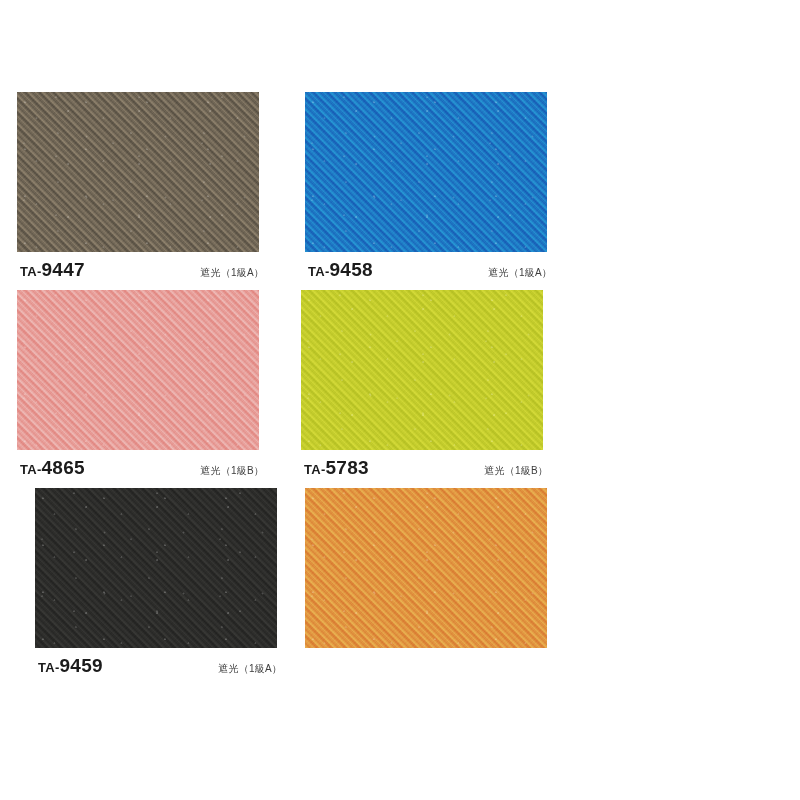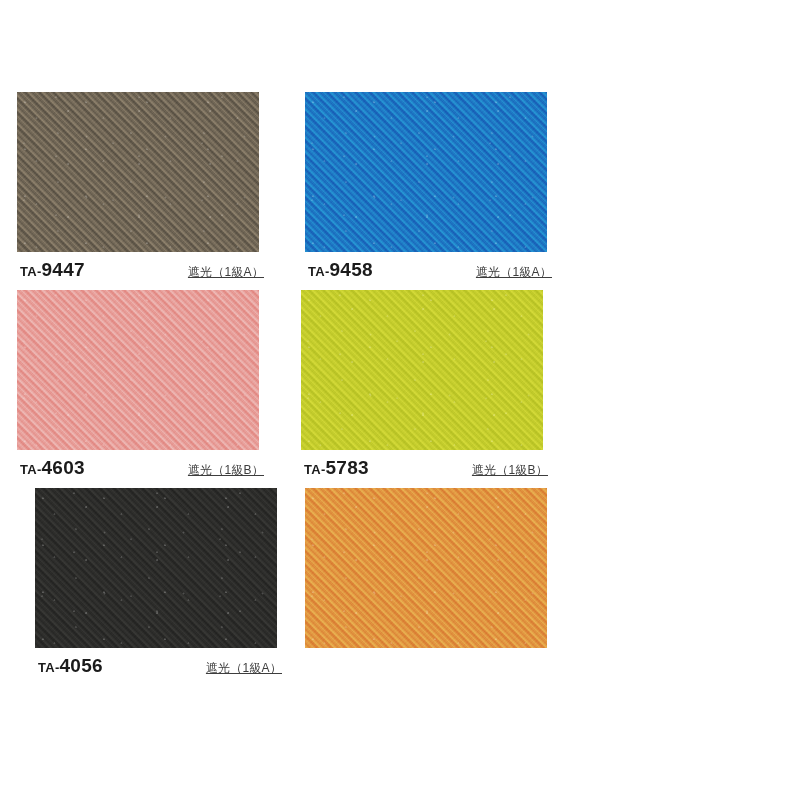--- a/index.html
+++ b/index.html
@@ -138,25 +138,24 @@
     font-weight: 700;
     letter-spacing: 0.3px;
   }
   .code .number {
     font-size: 19px;
     font-weight: 700;
     letter-spacing: 0.2px;
   }
 
   .rating {
-    font-size: 12px;
+    font-size: 10px;
     color: #3d3d3d;
     white-space: nowrap;
     letter-spacing: 0.2px;
-    text-decoration: underline;
   }
 </style>
 </head>
 <body>
 
 <div id="catalog">
   <div class="swatch-grid">
       <div class="swatch-cell col-1">
         <div class="fabric-wrap">
           <div class="fabric">
@@ -185,21 +184,21 @@
       </div>
       <div class="swatch-cell col-1">
         <div class="fabric-wrap">
           <div class="fabric">
             <div class="base" style="background: rgb(231, 155, 150);"></div>
             <div class="twill"></div>
             <div class="speck"></div>
           </div>
         </div>
         <div class="caption">
-          <div class="code"><span class="prefix">TA-</span><span class="number">4603</span></div>
+          <div class="code"><span class="prefix">TA-</span><span class="number">4865</span></div>
           <div class="rating">遮光（1級B）</div>
         </div>
       </div>
       <div class="swatch-cell col-2">
         <div class="fabric-wrap">
           <div class="fabric">
             <div class="base" style="background: rgb(194, 203, 43);"></div>
             <div class="twill"></div>
             <div class="speck"></div>
           </div>
@@ -211,21 +210,21 @@
       </div>
       <div class="swatch-cell col-3">
         <div class="fabric-wrap">
           <div class="fabric">
             <div class="base" style="background: rgb(43, 43, 41);"></div>
             <div class="twill"></div>
             <div class="speck"></div>
           </div>
         </div>
         <div class="caption">
-          <div class="code"><span class="prefix">TA-</span><span class="number">4056</span></div>
+          <div class="code"><span class="prefix">TA-</span><span class="number">9459</span></div>
           <div class="rating">遮光（1級A）</div>
         </div>
       </div>
       <div class="swatch-cell col-1">
         <div class="fabric-wrap">
           <div class="fabric">
             <div class="base" style="background: rgb(224, 145, 62);"></div>
             <div class="twill"></div>
             <div class="speck"></div>
           </div>

